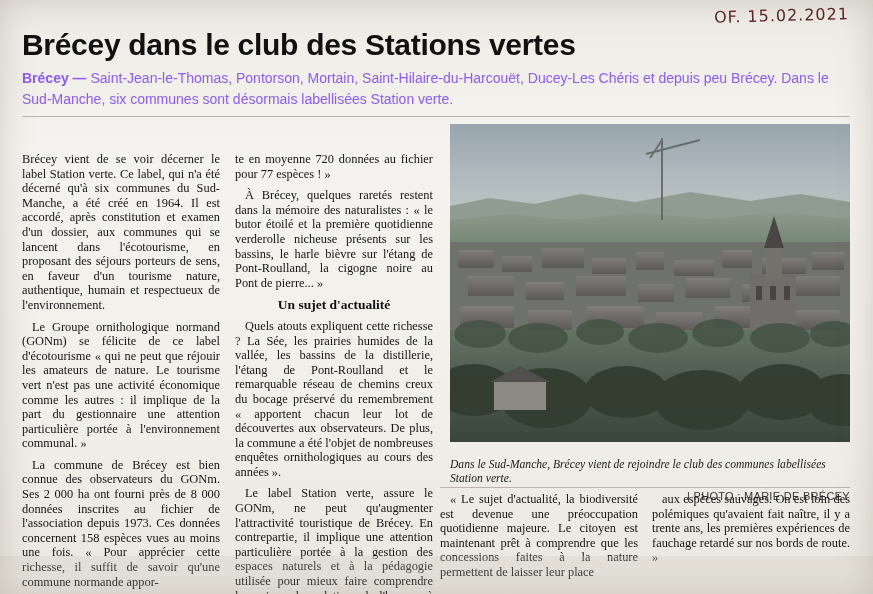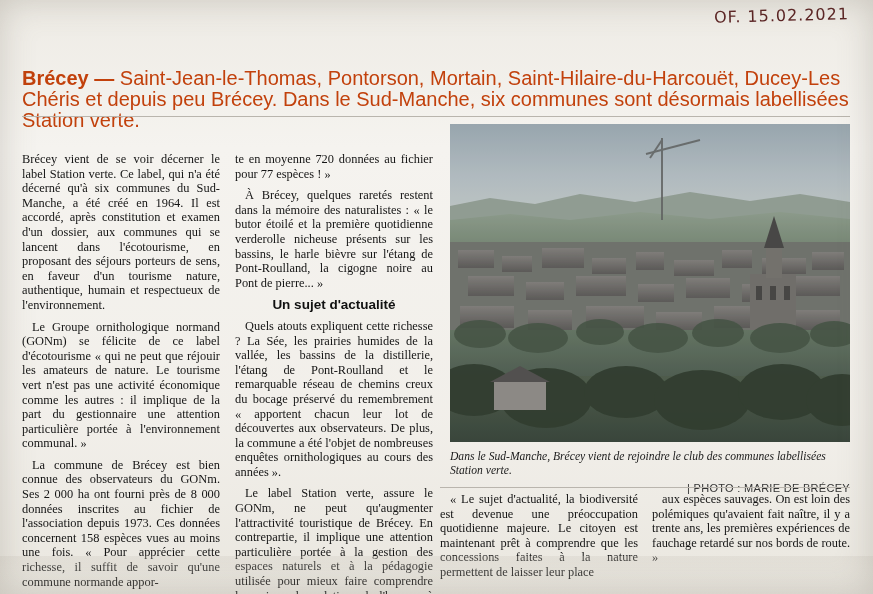--- a/index.html
+++ b/index.html
@@ -56,23 +56,23 @@
     color: #111111;
     letter-spacing: -0.3px;
   }
 
   .chapeau {
     position: absolute;
     top: 68px;
     left: 22px;
     width: 828px;
     font-family: "Liberation Sans", sans-serif;
-    font-size: 20px;
+    font-size: 14px;
     line-height: 21px;
-    color: #c2410c;
+    color: #8b5cf6;
   }
   .chapeau .lead-town {
     font-weight: bold;
   }
 
   .rule {
     position: absolute;
     left: 22px;
     top: 116px;
     width: 828px;
@@ -99,21 +99,21 @@
     margin-top: 28px;
   }
   .col p {
     margin: 0 0 7px 0;
     text-indent: 10px;
   }
   .col p.first {
     text-indent: 0;
   }
   .col h3 {
-    font-family: Liberation Sans, sans-serif;
+    font-family: Liberation Serif, serif;
     font-size: 13.5px;
     font-weight: bold;
     margin: 8px 0 6px 0;
     text-align: center;
     color: #111;
   }
 
   #col1 { left: 0; width: 198px; }
   #col2 { left: 213px; width: 198px; }
 
@@ -125,21 +125,21 @@
   }
   .photo {
     position: relative;
     width: 400px;
     height: 318px;
     overflow: hidden;
     background: #53606a;
   }
   .photo svg { display: block; }
   .caption {
-    margin-top: 8px;
+    margin-top: 16px;
     font-family: "Liberation Serif", serif;
     font-style: italic;
     font-size: 11.6px;
     line-height: 13.6px;
     color: #1a1a1a;
     width: 400px;
   }
   .credit {
     margin-top: 5px;
     text-align: right;
@@ -198,20 +198,21 @@
 </style>
 </head>
 <body>
 
 <div class="page">
 
   <div class="paper-tint"></div>
 
   <div class="handwriting">OF. 15.02.2021</div>
 
+  <div class="headline">Brécey dans le club des Stations vertes</div>
 
   <div class="chapeau">
     <span class="lead-town">Brécey —</span><span> Saint-Jean-le-Thomas, Pontorson, Mortain, Saint-Hilaire-du-Harcouët, Ducey-Les Chéris et depuis peu Brécey. Dans le Sud-Manche, six communes sont désormais labellisées Station verte.</span>
   </div>
 
   <div class="rule"></div>
 
   <div class="columns">
 
     <div class="col" id="col1">

